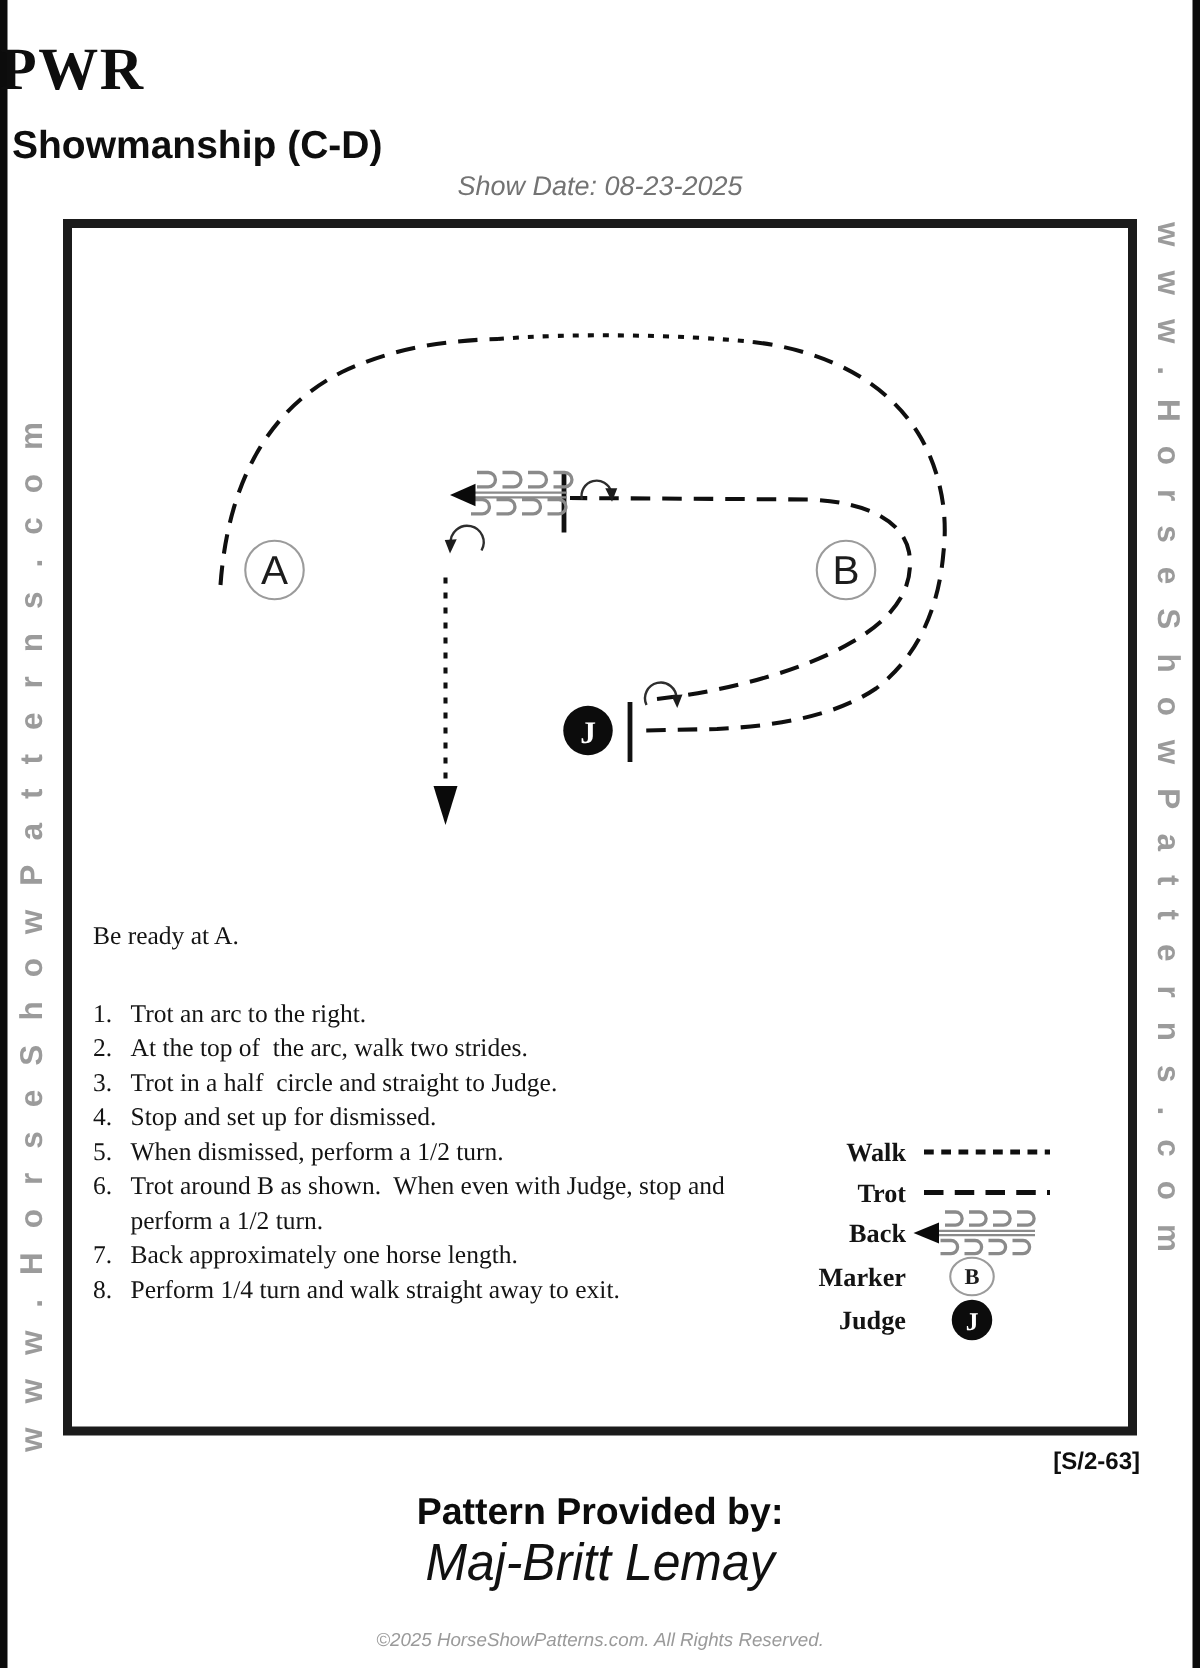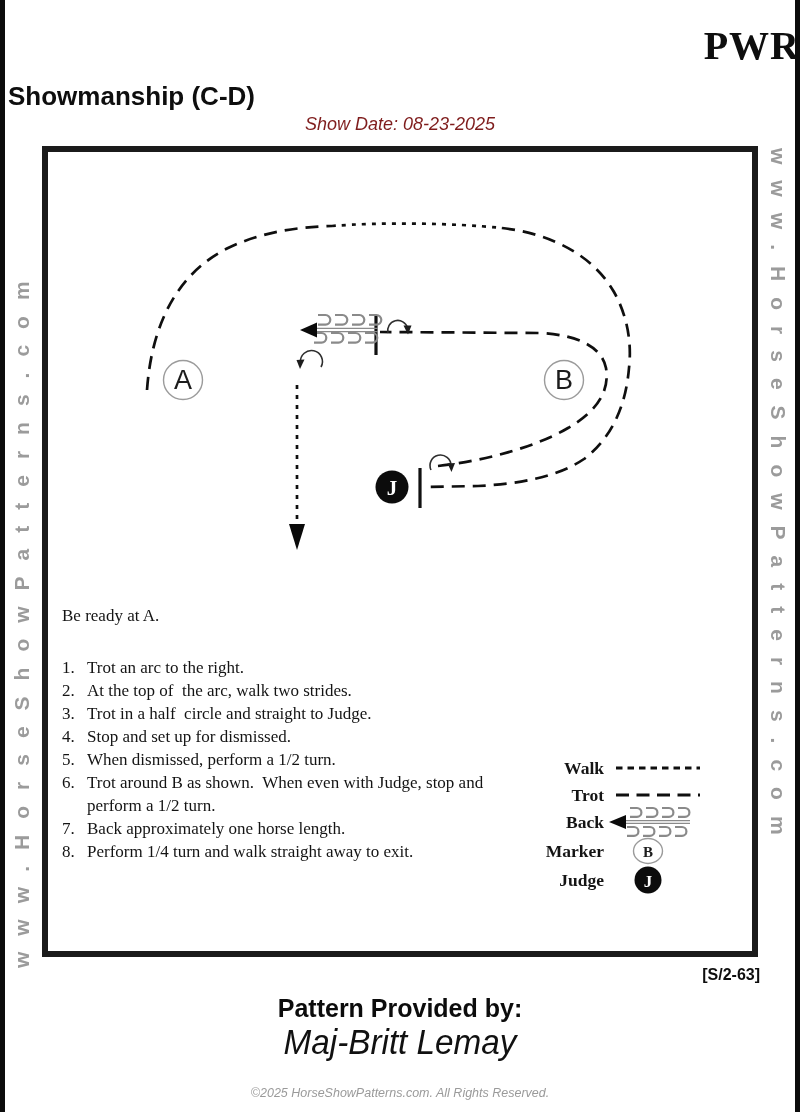--- a/index.html
+++ b/index.html
@@ -15,46 +15,46 @@
     position:absolute; top:148px; height:820px; width:30px;
     writing-mode:vertical-rl;
     font-family:"Liberation Sans", sans-serif; font-weight:bold;
     font-size:21px; letter-spacing:16px; color:#9b9b9b;
     overflow:hidden; white-space:nowrap;
   }
   .wm-right { left:760px; }
   .wm-left  { left:10px; transform:rotate(180deg); }
 
   .hdr-title {
-    position:absolute; top:22px; left:0; width:100%; text-align:right;
+    position:absolute; top:22px; left:0; width:100%; text-align:left;
     font-family:"Liberation Serif", serif; font-weight:bold; font-size:40px;
     color:#0e0e0e; margin:0; letter-spacing:1px;
   }
   .hdr-subtitle {
     position:absolute; top:73px; left:0; width:100%; text-align:left;
     font-family:"Liberation Sans", sans-serif; font-weight:bold; font-size:26px;
     color:#0e0e0e; margin:8px;
   }
   .show-date {
     position:absolute; top:114px; left:0; width:100%; text-align:center;
-    font-style:italic; font-size:18px; color:#7f1d1d;
+    font-style:italic; font-size:18px; color:#737373;
   }
 
   .frame {
     position:absolute; left:42px; top:146px; width:716px; height:811px;
     border:6px solid #1b1b1b; box-sizing:border-box; background:#ffffff;
   }
   .frame svg { position:absolute; left:0; top:0; }
 
   .instructions {
     position:absolute; left:14px; top:452px; width:500px;
     font-family:"Liberation Serif", serif; font-size:17px; color:#141414;
     line-height:23px;
   }
-  .instructions .intro { margin-bottom:29px; white-space:pre-wrap; }
+  .instructions .intro { margin-bottom:29px; white-space:pre-wrap;margin-top:8px; }
   .instr-item { display:flex; }
   .instr-item .num { width:25px; flex:none; }
   .instr-item .txt { white-space:pre-wrap; width:425px; }
   .instructions .outro { margin-top:23px; white-space:pre-wrap; }
 
   .pattern-code {
     position:absolute; top:966px; right:40px;
     font-weight:bold; font-size:16px; color:#0e0e0e;
   }
   .provided-by {

